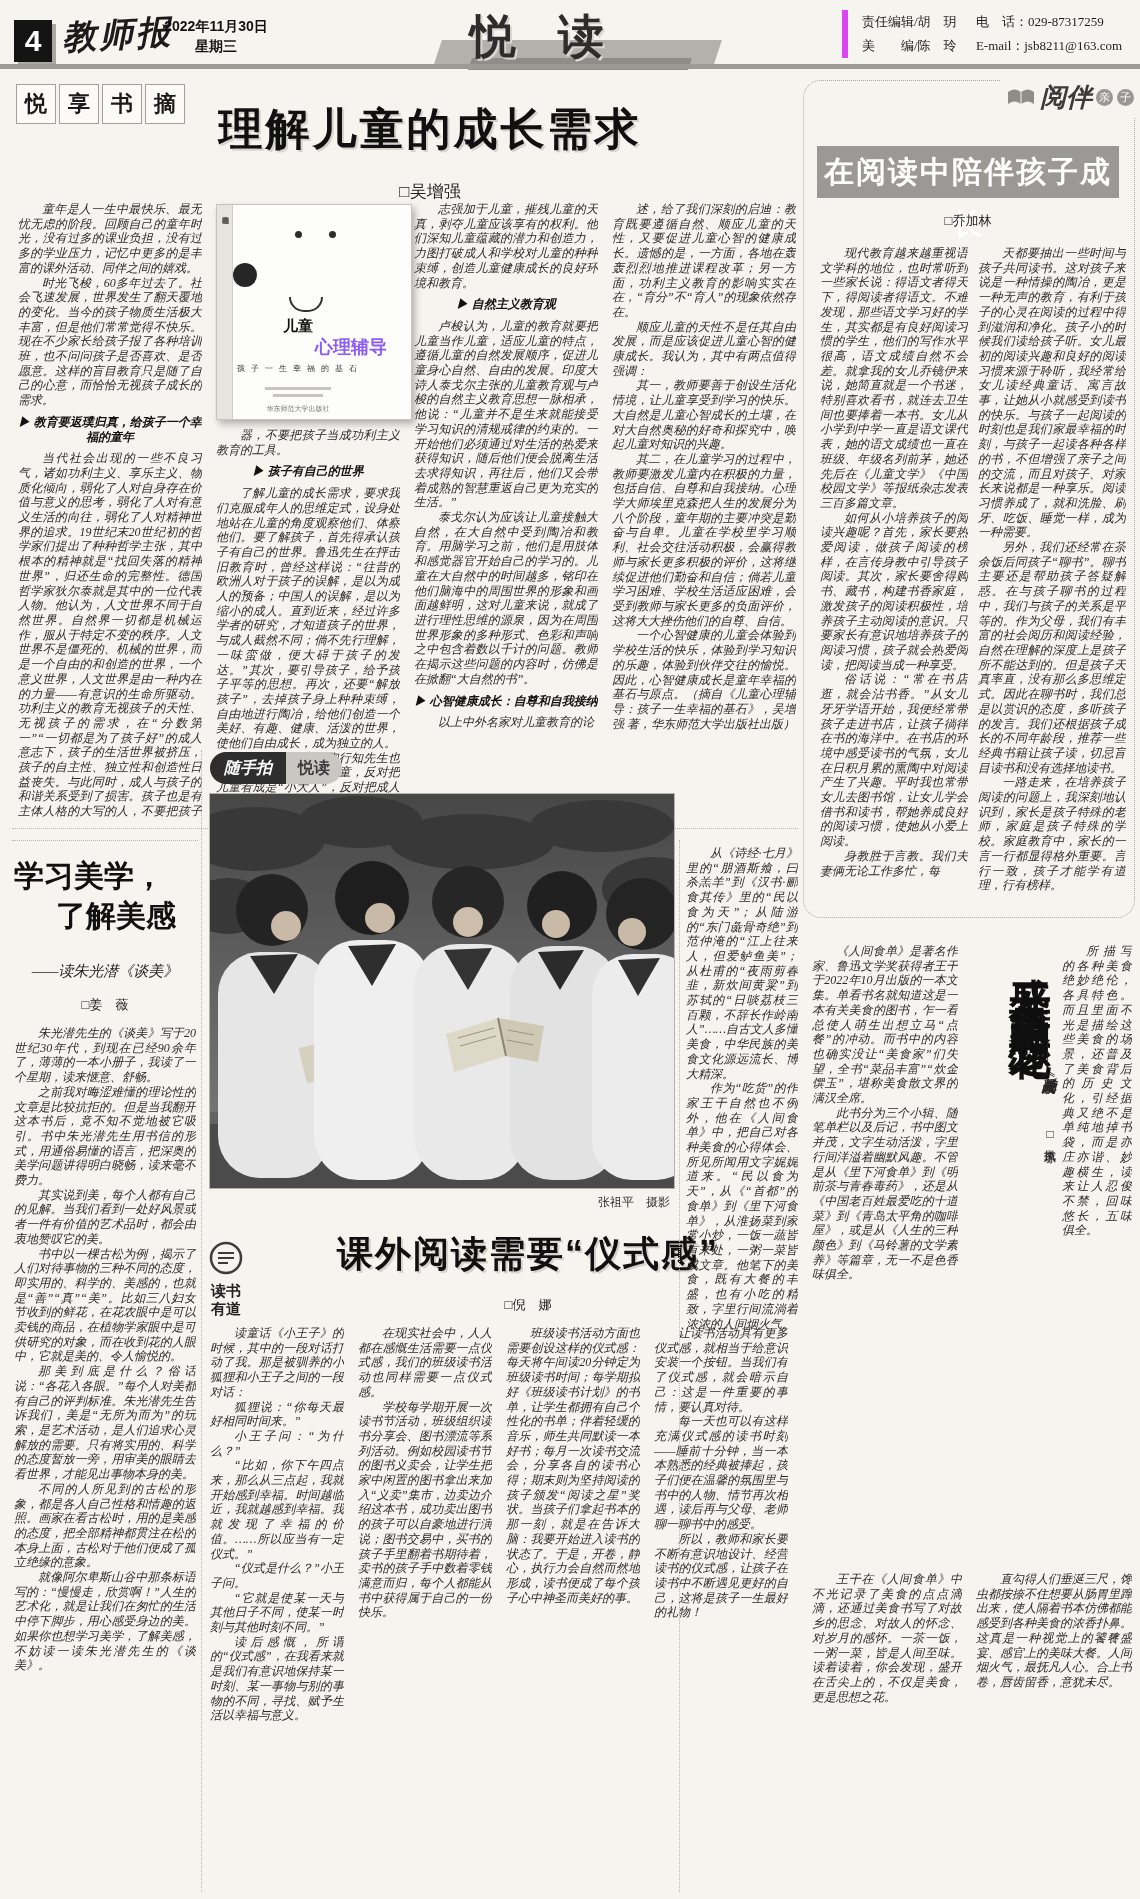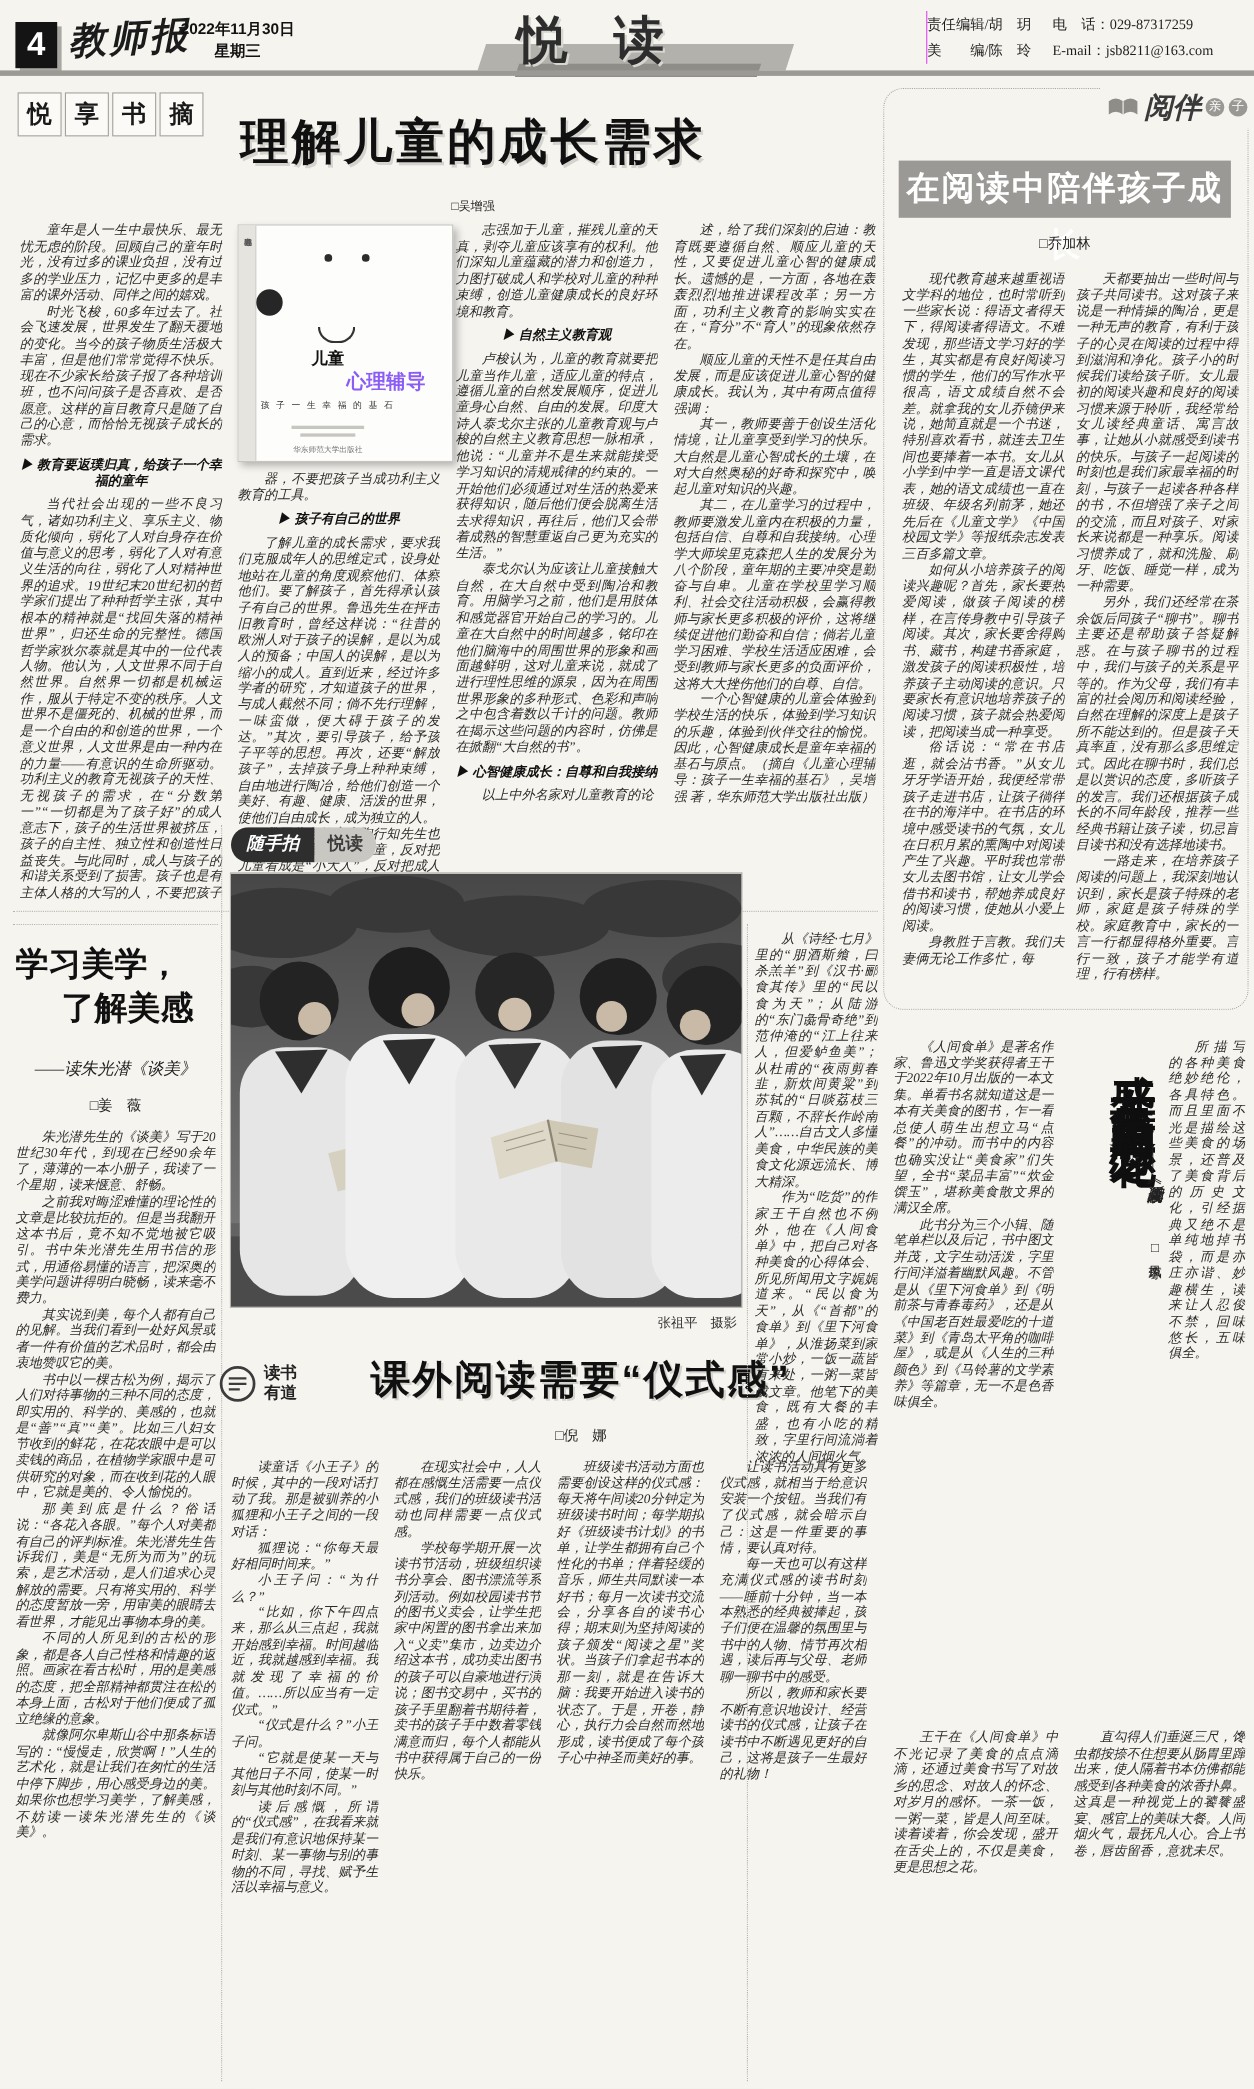--- a/index.html
+++ b/index.html
@@ -17,42 +17,42 @@
   .hdate{left:158px;top:16px;width:116px;text-align:center;font-family:Liberation Sans, sans-serif;
          font-weight:bold;font-size:14px;line-height:20px;color:#111;}
   .mastwrap{left:430px;top:0;width:300px;height:80px;}
   .mastband{position:absolute;left:8px;top:40px;width:280px;height:24px;background:#b3b1ac;
             transform:skewX(-18deg);}
   .mastband2{position:absolute;left:40px;top:58px;width:220px;height:12px;background:#8f8d88;
              transform:skewX(-18deg);}
   .masttext{position:absolute;left:40px;top:6px;font-family:"Liberation Sans",sans-serif;
             font-weight:900;font-size:46px;letter-spacing:42px;color:#2d2d2d;
             text-shadow:2px 2px 0 #d8d6d0;}
-  .hinfo{left:842px;top:10px;height:48px;border-left:1px solid #d946ef;
+  .hinfo{left:842px;top:10px;height:48px;border-left:6px solid #d946ef;padding-left:14px;
          font-size:13px;line-height:24px;color:#1d1d1d;white-space:nowrap;}
   .hinfo span{display:inline-block;}
   .hinfo .r{margin-left:16px;}
   .hrule{left:0;top:64px;width:1140px;height:5px;background:#9c9a95;}
 
   
   .coltext{font-size:12px;line-height:14.7px;text-align:justify;overflow:hidden;color:#2a2a2a;}
   .coltext p{margin:0;text-indent:2em;font-style:italic;}
   .coltext p.sub{text-indent:0;text-align:center;font-weight:bold;
                  font-family:"Liberation Sans",sans-serif;margin:7px 0;color:#111;}
   .dotH{border-top:1px dotted #b5b3ae;height:0;}
   .dotV{border-left:1px dotted #b5b3ae;width:0;}
 
   
   .tagrow{left:16px;top:84px;display:flex;gap:3px;}
   .tagbox{width:38px;height:38px;border:1px solid #a3a19c;background:#fbfaf6;
           font-weight:bold;font-size:22px;text-align:center;line-height:38px;color:#1a1a1a;}
   .leadtitle{left:130px;top:100px;width:600px;text-align:center;
              font-family:"Liberation Sans",sans-serif;font-weight:900;font-size:44px;
              letter-spacing:3px;color:#101010;text-shadow:2px 2px 0 #d5d3cd;}
-  .leadauthor{left:130px;top:180px;width:600px;text-align:center;font-size:11px;color:#222;}
+  .leadauthor{left:130px;top:180px;width:600px;text-align:center;font-size:17px;color:#222;}
 
   .book{width:146px;height:214px;margin:2px auto 8px auto;background:#fdfdfb;
         border:1px solid #c6c4bf;box-shadow:3px 4px 7px rgba(0,0,0,.28);position:relative;padding-left:48px;}
   .bookspine{position:absolute;left:0;top:0;width:15px;height:100%;background:#e6e4df;
              border-right:1px solid #d2d0cb;}
   .bookspine span{writing-mode:vertical-rl;font-size:7px;color:#555;margin:6px 3px;display:block;}
   .bookdot{position:absolute;left:16px;top:58px;width:24px;height:24px;border-radius:50%;background:#262626;}
   .bookeye{position:absolute;top:26px;width:7px;height:7px;border-radius:50%;background:#2d2d2d;}
   .booksmile{position:absolute;left:72px;top:92px;width:30px;height:13px;border:2px solid #333;
              border-top:none;border-radius:0 0 30px 30px;}
@@ -84,21 +84,21 @@
 
   
   .snapbadge{left:210px;top:752px;height:32px;display:flex;border-radius:16px;overflow:hidden;
              font-family:"Liberation Sans",sans-serif;font-weight:bold;font-size:16px;line-height:32px;}
   .snapbadge .b1{background:#2e2e2e;color:#fff;padding:0 14px;font-style:italic;}
   .snapbadge .b2{background:#c9c7c2;color:#3c3c3c;padding:0 12px;}
   .photo{left:210px;top:794px;width:464px;height:394px;box-shadow:0 0 0 1px #b5b3ae;}
   .caption{left:470px;top:1194px;width:200px;text-align:right;font-size:12px;color:#333;}
 
   
-  .ritbadge{left:198px;top:1240px;display:flex;align-items:center;gap:6px;}
+  .ritbadge{left:208px;top:1240px;display:flex;align-items:center;gap:6px;flex-direction:column;}
   .ritbadge .txt{font-family:"Liberation Sans",sans-serif;font-weight:bold;font-size:15px;
                  line-height:18px;color:#222;}
   .rittitle{left:258px;top:1230px;width:540px;text-align:center;
             font-family:"Liberation Sans",sans-serif;font-weight:900;font-size:36px;
             letter-spacing:2px;color:#101010;text-shadow:2px 2px 0 #d5d3cd;}
   .ritauthor{left:258px;top:1296px;width:540px;text-align:center;font-size:13px;}
 
   
   .foodtitleblock{left:966px;top:944px;width:92px;height:600px;writing-mode:vertical-rl;
                   display:flex;flex-direction:row;}

